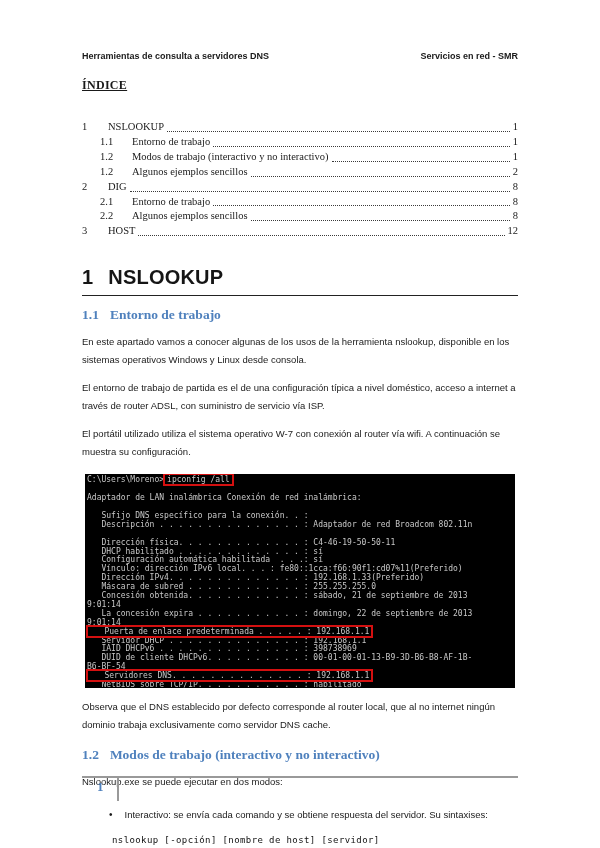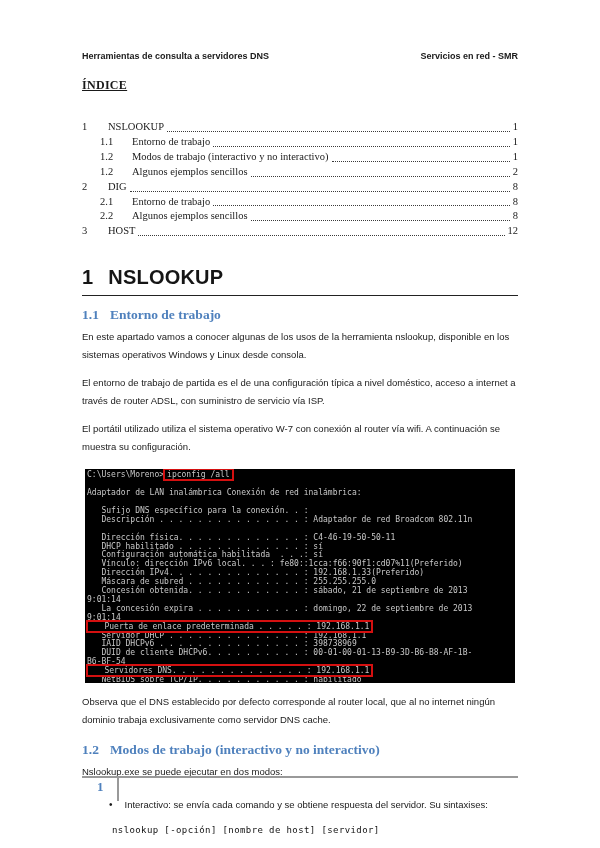--- a/index.html
+++ b/index.html
@@ -24,21 +24,21 @@
   
   .h1{margin-top:27px;display:flex;gap:15px;font-size:20px;font-weight:bold;
       color:#151515;border-bottom:1.5px solid #222;padding-bottom:6px;letter-spacing:.2px;}
   
   .h2{display:flex;gap:11px;font-family:"Liberation Serif",serif;font-weight:bold;
       font-size:13.5px;}
   .h2a{margin-top:11px;}
   .h2b{margin-top:13px;}
   
   .para{font-size:9.5px;line-height:18px;margin-top:10px;}
-  .para.first{margin-top:5px;}
+  .para.first{}
   
   .console{margin-top:13px;margin-left:3px;width:430px;height:214px;
            background:#000;color:#c8c8c8;font-family:"DejaVu Sans Mono",monospace;
            font-size:8px;line-height:8.9px;padding:2px 0 0 2px;box-sizing:border-box;
            overflow:hidden;}
   .cline{white-space:pre;min-height:8.9px;}
   .redbox{border:2px solid #d41010;padding:0 2px;margin:15px -1px;position:relative;z-index:2;}
   
   .bullet{display:flex;gap:12px;margin-top:17px;padding-left:27px;font-size:9.5px;
           line-height:14px;}

